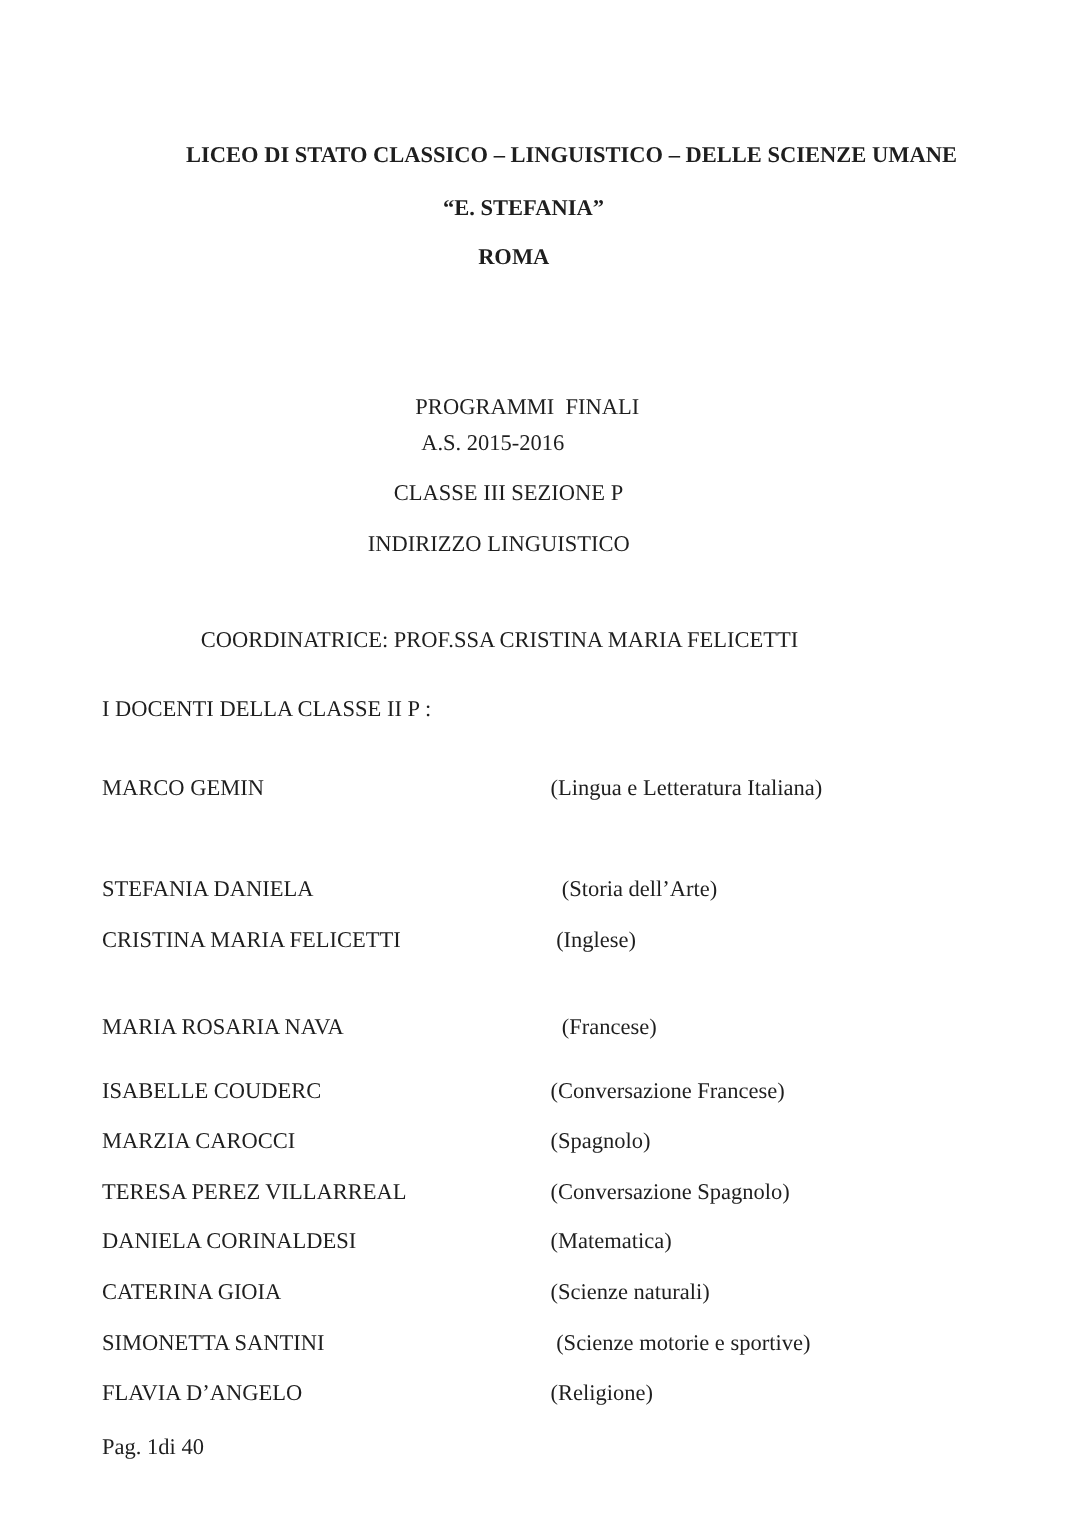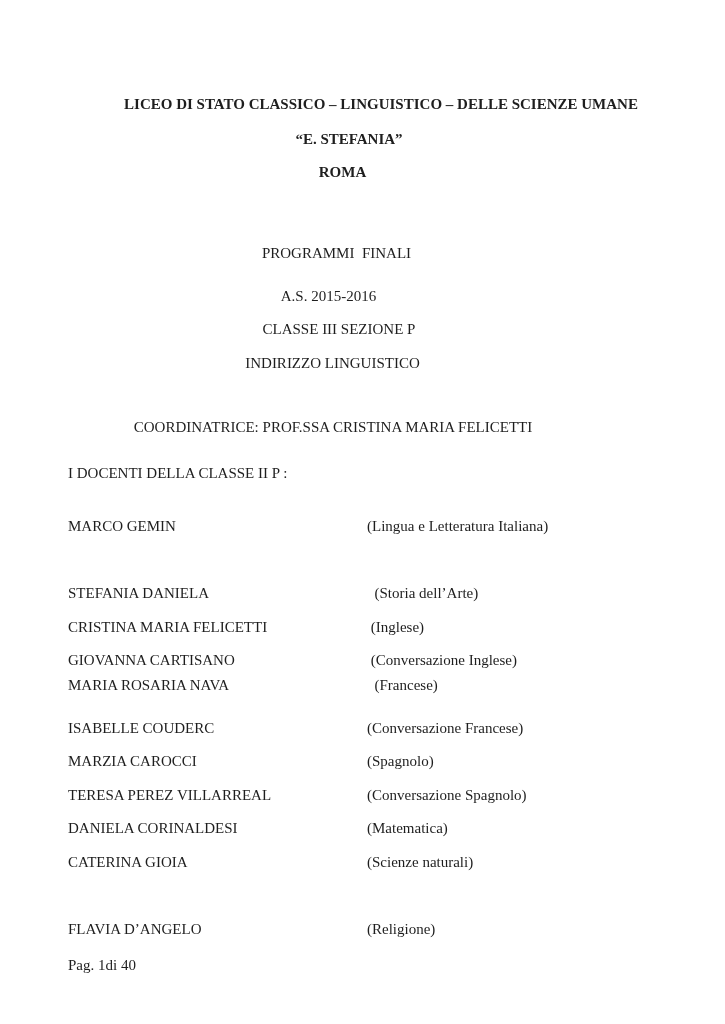--- a/index.html
+++ b/index.html
@@ -32,44 +32,40 @@
 </style>
 </head>
 <body>
 
 <div class="page">
 
   <div class="cline bold" style="top:97px;  width:706px;margin-left:28px;">LICEO DI STATO CLASSICO – LINGUISTICO – DELLE SCIENZE UMANE</div>
   <div class="cline bold" style="top:132px; width:698px;">“E. STEFANIA”</div>
   <div class="cline bold" style="top:165px; width:685px;">ROMA</div>
 
-  <div class="cline" style="top:246px;   width:673px;">PROGRAMMI  FINALI</div>
+  <div class="cline" style="top:265px;   width:673px;padding-left:15px;">PROGRAMMI  FINALI</div>
   <div class="cline" style="top:288.5px; width:657px;">A.S. 2015-2016</div>
   <div class="cline" style="top:322px;   width:678px;">CLASSE III SEZIONE P</div>
   <div class="cline" style="top:355.5px; width:665px;">INDIRIZZO LINGUISTICO</div>
 
   <div class="cline" style="top:420px; width:666px;">COORDINATRICE: PROF.SSA CRISTINA MARIA FELICETTI</div>
 
   <div class="lline" style="top:466px;">I DOCENTI DELLA CLASSE II P :</div>
 
   <div class="row" style="top:519px">
     <span class="name">MARCO GEMIN</span>
     <span class="subj">(Lingua e Letteratura Italiana)</span>
   </div>
   <div class="row" style="top:586.2px">
     <span class="name">STEFANIA DANIELA</span>
     <span class="subj">  (Storia dell’Arte)</span>
   </div>
   <div class="row" style="top:619.8px">
     <span class="name">CRISTINA MARIA FELICETTI</span>
     <span class="subj"> (Inglese)</span>
-  </div>
-  <div class="row" style="top:653.4px">
-    <span class="name">GIOVANNA CARTISANO</span>
-    <span class="subj"> (Conversazione Inglese)</span>
   </div>
   <div class="row" style="top:678px">
     <span class="name">MARIA ROSARIA NAVA</span>
     <span class="subj">  (Francese)</span>
   </div>
   <div class="row" style="top:720.6px">
     <span class="name">ISABELLE COUDERC</span>
     <span class="subj">(Conversazione Francese)</span>
   </div>
   <div class="row" style="top:754.2px">
@@ -81,20 +77,24 @@
     <span class="subj">(Conversazione Spagnolo)</span>
   </div>
   <div class="row" style="top:821.4px">
     <span class="name">DANIELA CORINALDESI</span>
     <span class="subj">(Matematica)</span>
   </div>
   <div class="row" style="top:855px">
     <span class="name">CATERINA GIOIA</span>
     <span class="subj">(Scienze naturali)</span>
   </div>
+  <div class="row" style="top:888.6px">
+    <span class="name">SIMONETTA SANTINI</span>
+    <span class="subj"> (Scienze motorie e sportive)</span>
+  </div>
   <div class="row" style="top:922.2px">
     <span class="name">FLAVIA D’ANGELO</span>
     <span class="subj">(Religione)</span>
   </div>
 
   <div class="lline" style="top:958px;">Pag. 1di 40</div>
 
 </div>
 
 </body></html>

